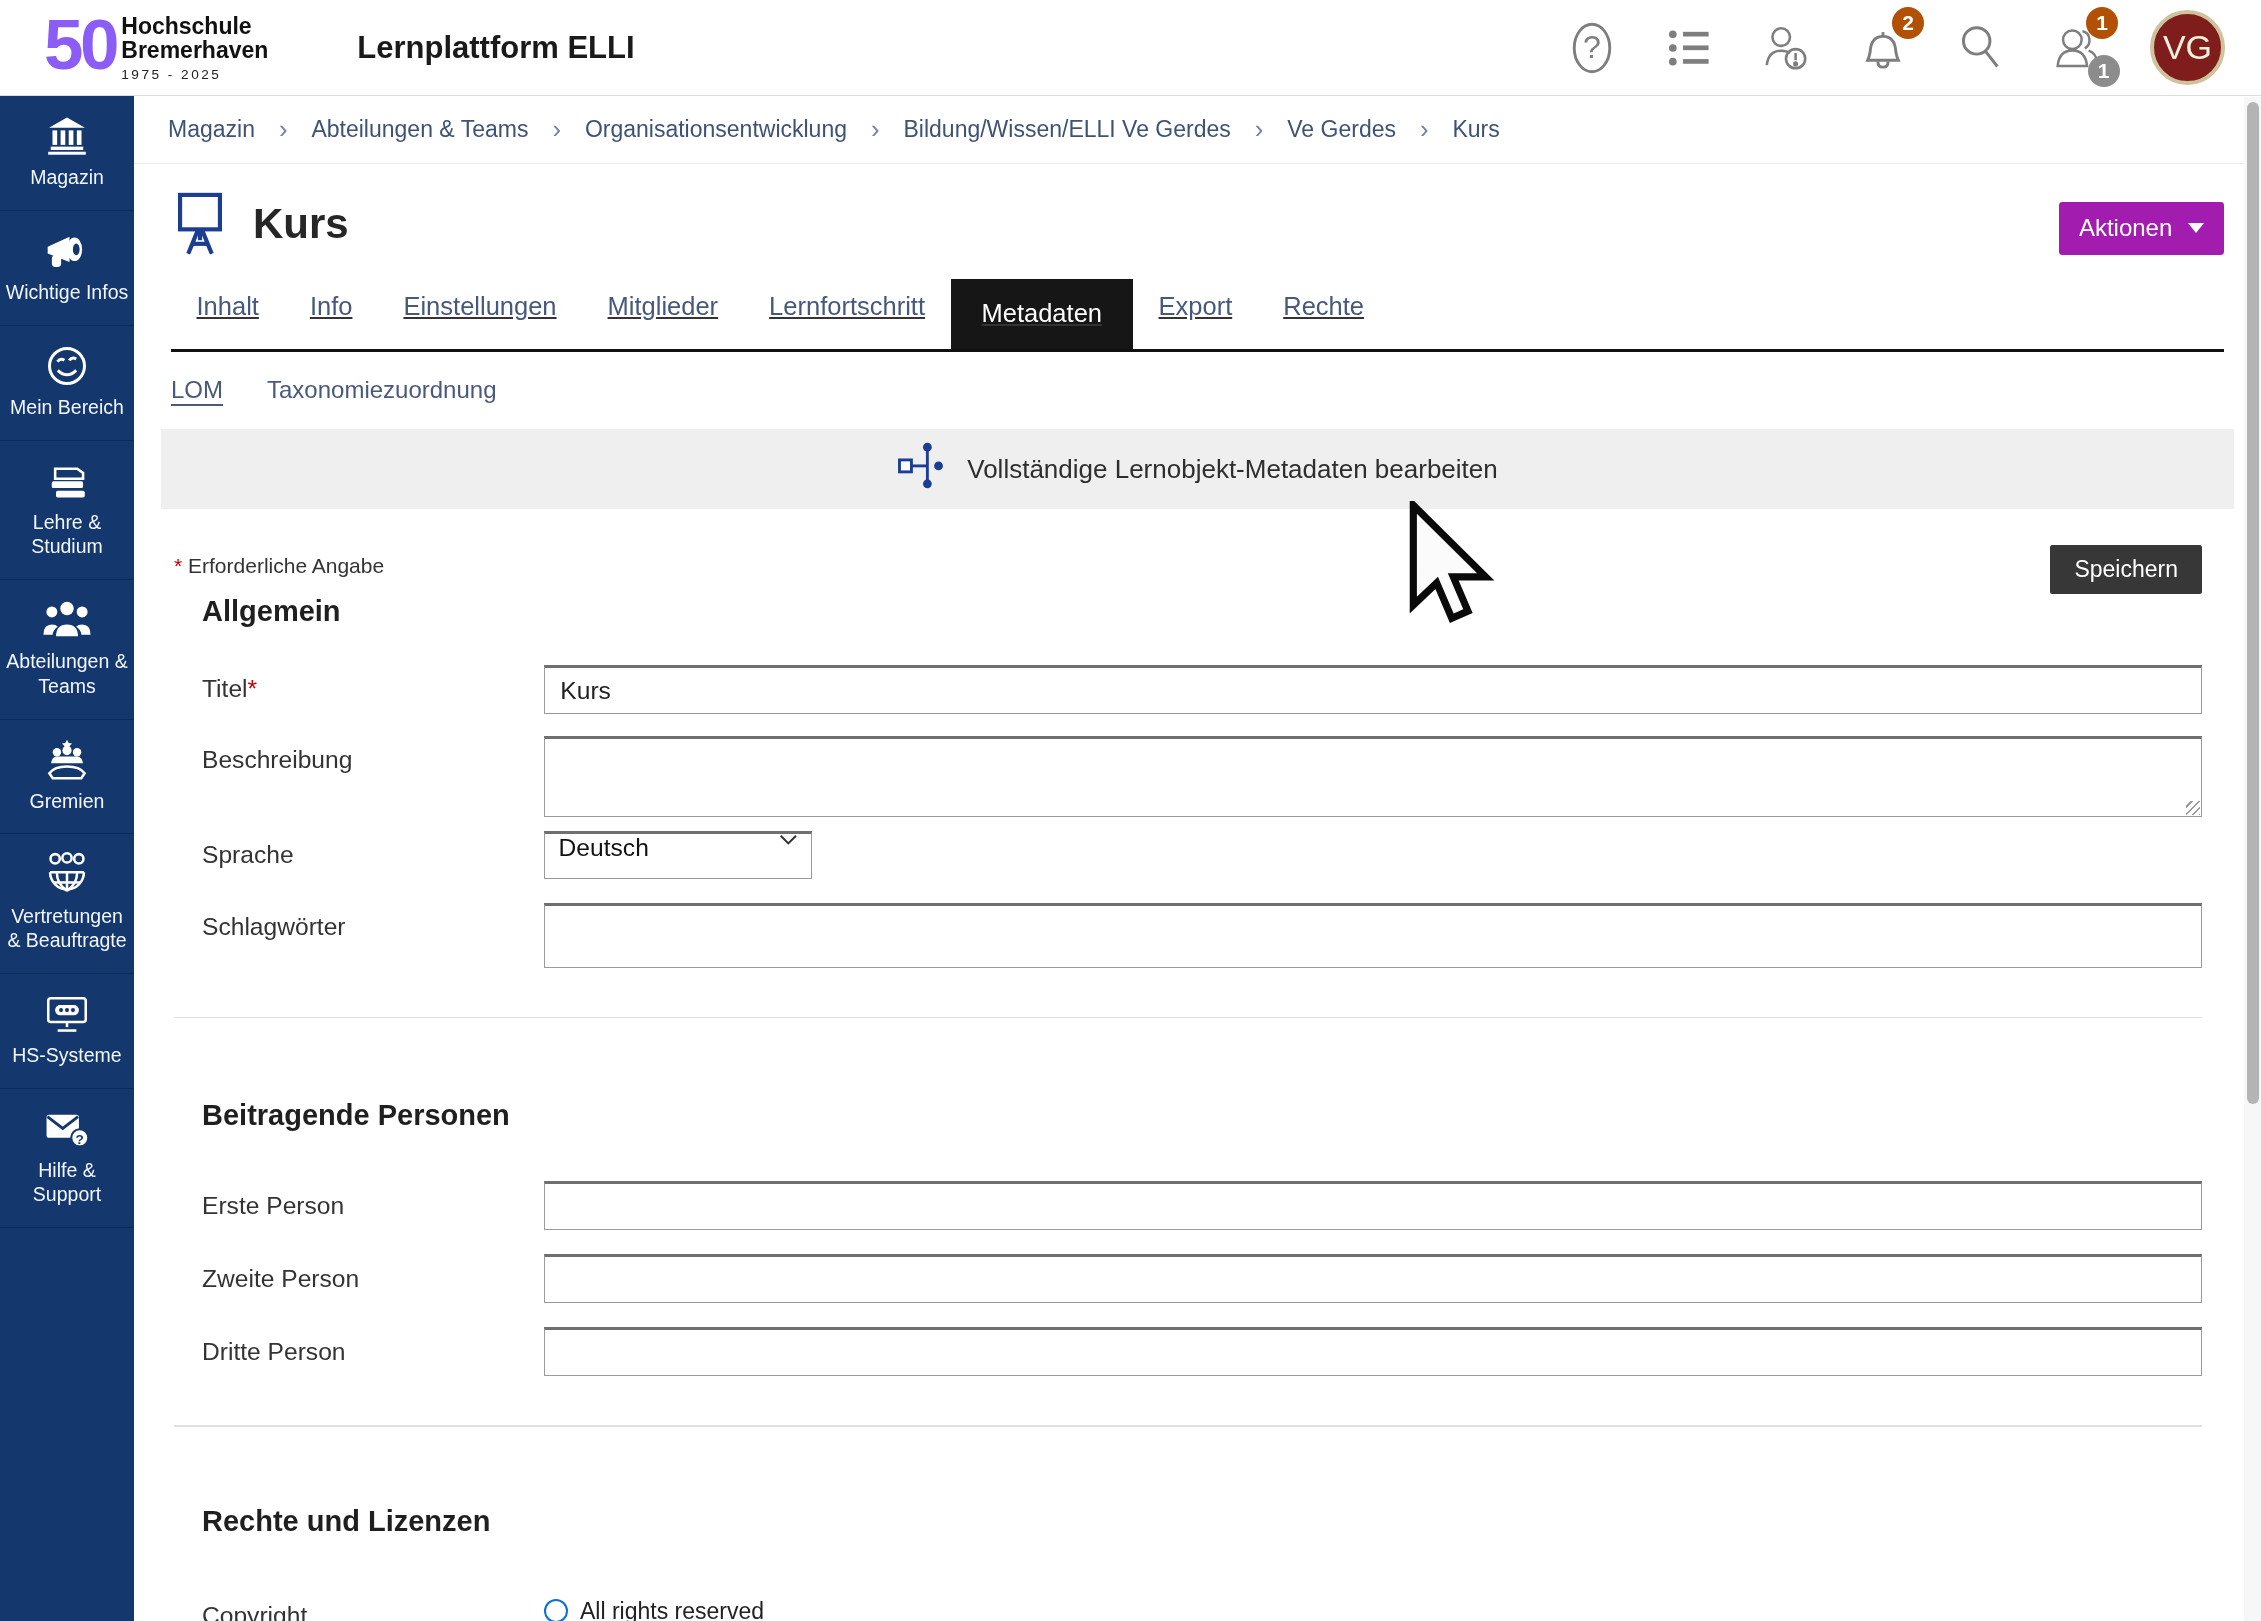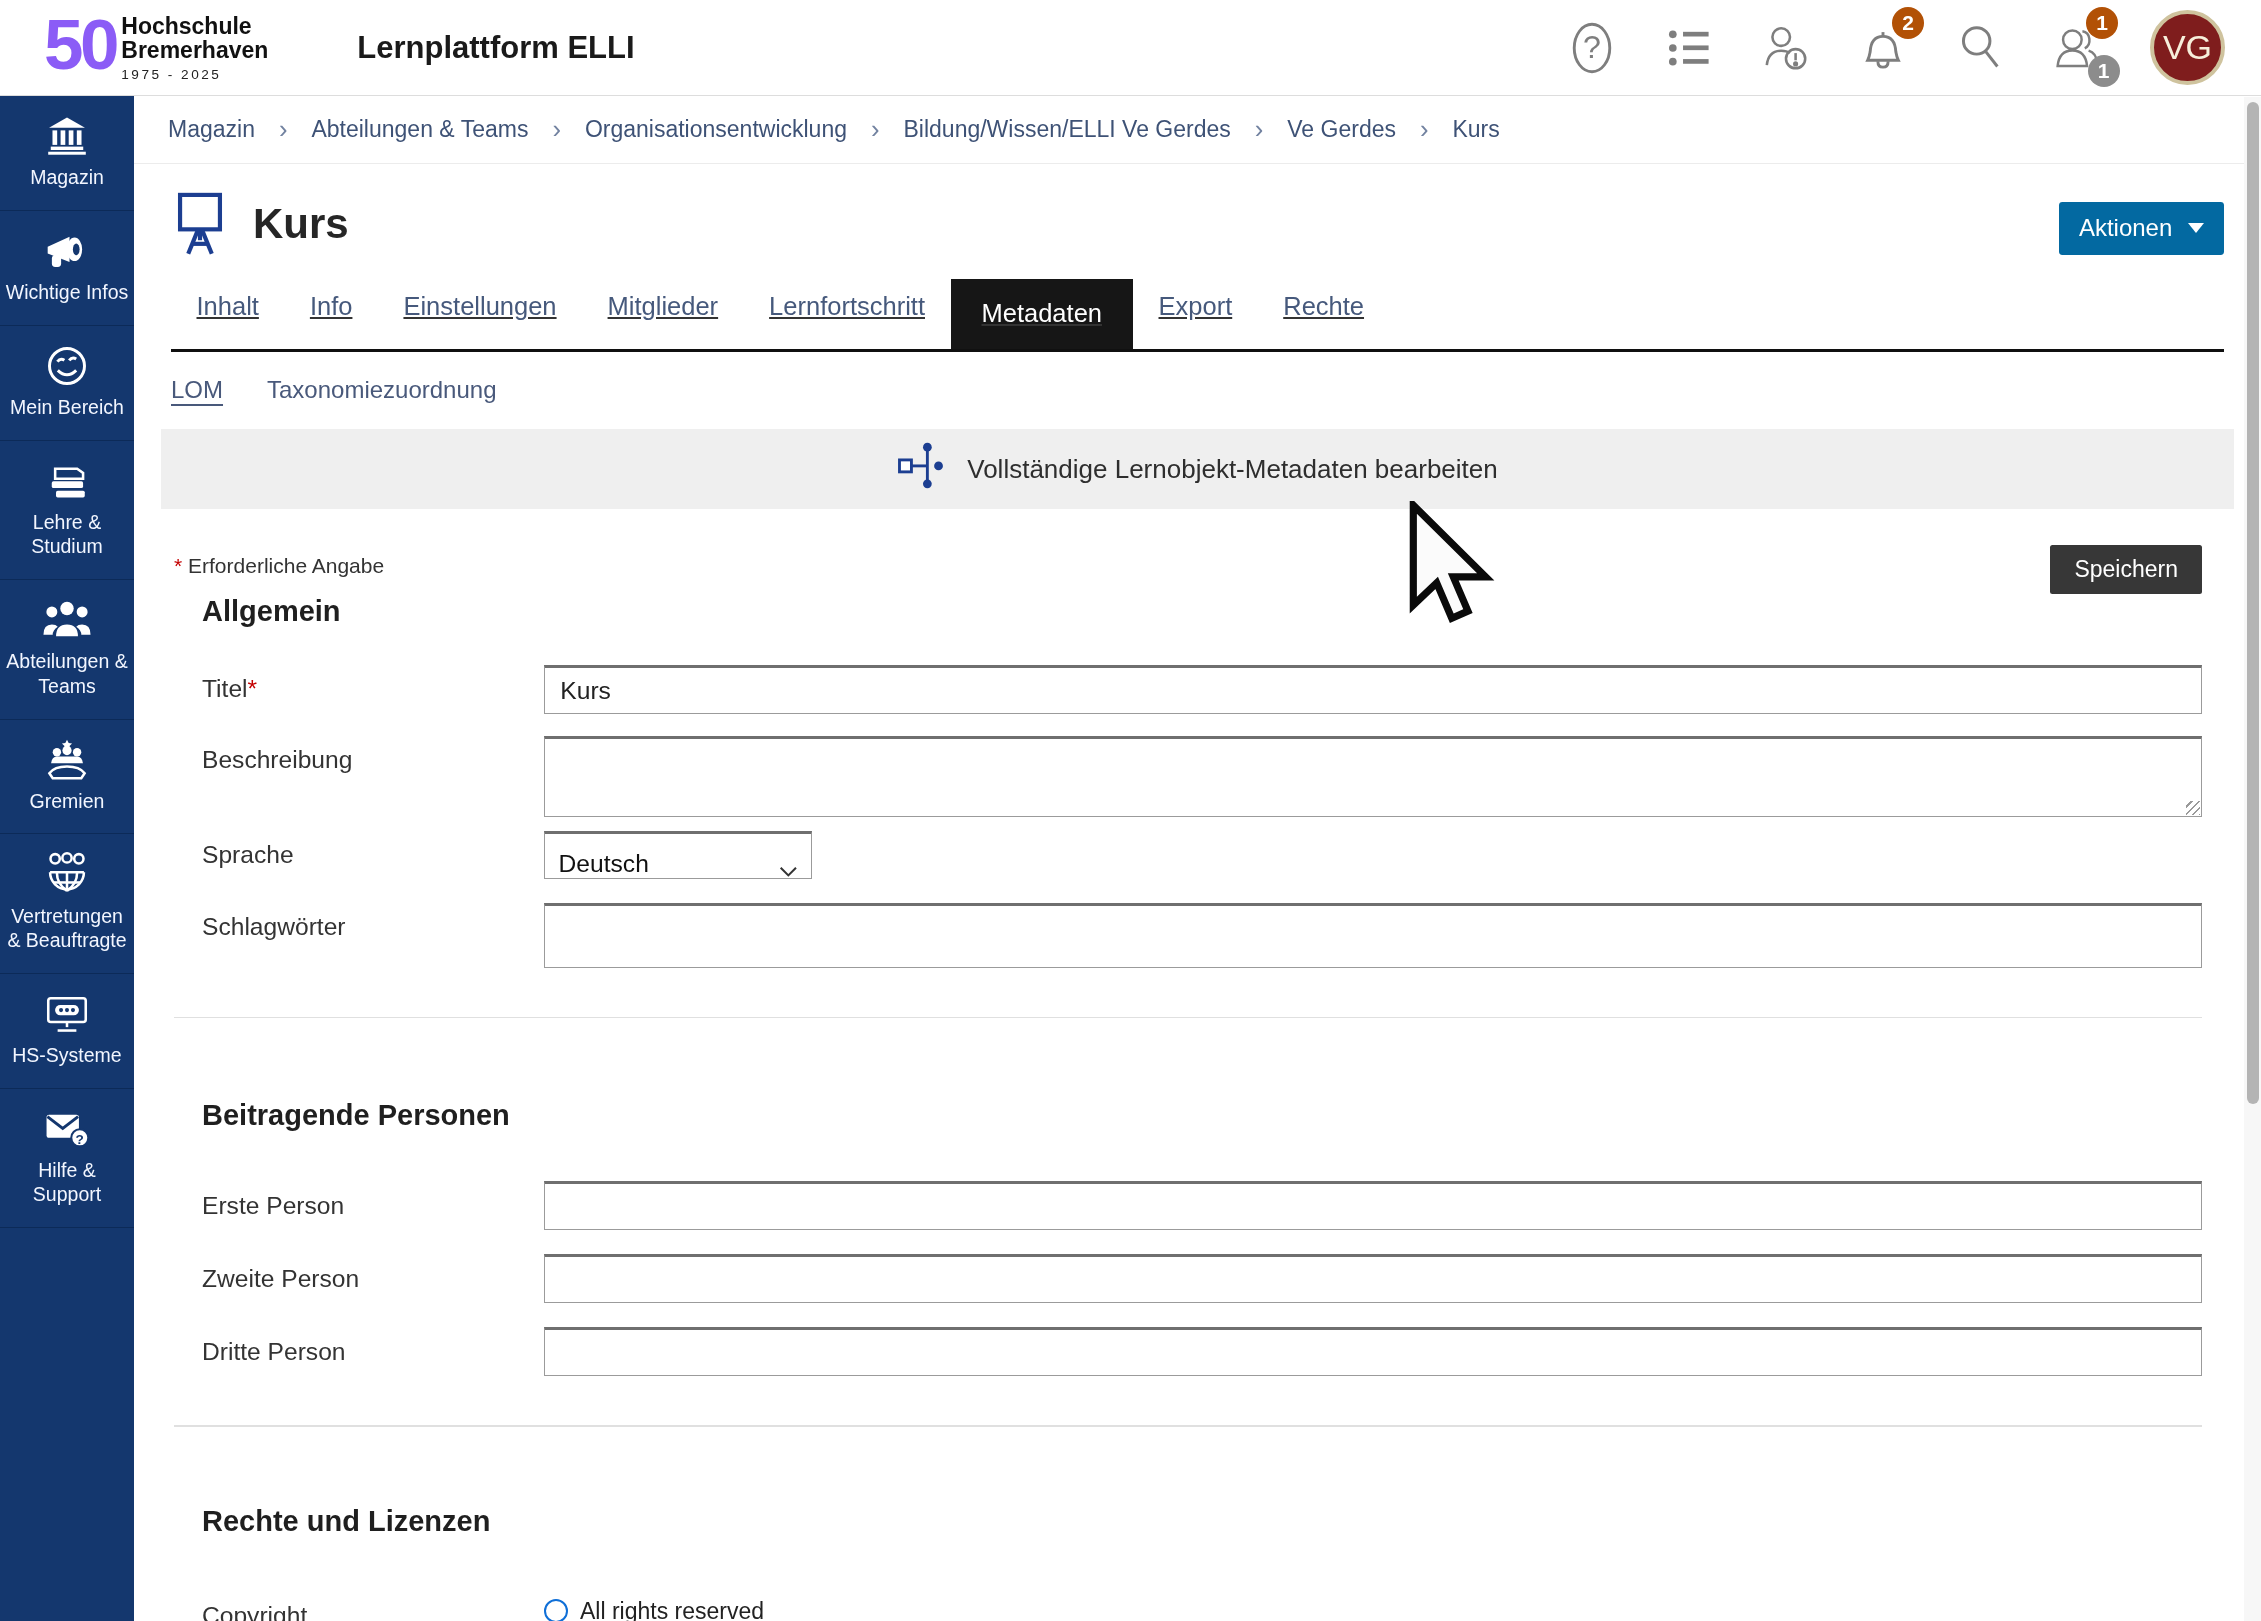--- a/index.html
+++ b/index.html
@@ -38,21 +38,21 @@
   
   .content{position:absolute;left:134px;top:96px;width:2127px;height:1525px;background:#fff;}
   .breadcrumb{height:68px;display:flex;align-items:center;padding:0 34px;gap:24px;
               border-bottom:0.8px solid #ececec;font-size:23px;color:#3e5276;}
   .crumb{cursor:pointer;}
   .crumb-sep{color:#7282a0;font-size:25.5px;}
 
   .title-row{display:flex;justify-content:space-between;align-items:flex-start;padding:25.5px 37px 0 37px;}
   .title-left{display:flex;align-items:center;gap:24px;}
   .page-title{font-size:42px;font-weight:bold;color:#262626;margin:0;}
-  .actions-btn{margin-top:12px;background:#0369a1;color:#fff;font-size:24px;padding:12.7px 20.4px;
+  .actions-btn{margin-top:12px;background:#a21caf;color:#fff;font-size:24px;padding:12.7px 20.4px;
                border-radius:3.4px;display:flex;align-items:center;gap:15.3px;cursor:pointer;}
   .caret-down{width:0;height:0;border-left:8.5px solid transparent;border-right:8.5px solid transparent;
               border-top:10.2px solid #fff;}
 
   .tabs-wrap{margin:20.4px 37px 0 37px;border-bottom:3.4px solid #101010;display:flex;align-items:flex-start;text-decoration:underline;}
   .tab{padding:13.6px 25.5px;font-size:25.5px;color:#46597c;cursor:pointer;white-space:nowrap;}
   .tab.active{background:#161616;color:#fff;padding:20.4px 31px;}
 
   .subtabs{display:flex;gap:44px;padding:24px 37px 0 37px;font-size:24px;color:#49597b;}
   .subtab{cursor:pointer;}
@@ -78,21 +78,21 @@
   .tinput{flex:1;height:49px;background:#fff;border:1.7px solid #9b9b9b;border-top:3.4px solid #6f6f6f;
           font-size:24.6px;color:#222;padding:0 15.3px;font-family:"Liberation Sans",sans-serif;outline:none;}
   .tarea-wrap{flex:1;position:relative;display:flex;}
   .tarea{flex:1;height:81px;background:#fff;border:1.7px solid #9b9b9b;border-top:3.4px solid #6f6f6f;
          font-size:24.6px;color:#222;padding:8.5px 15.3px;resize:none;font-family:"Liberation Sans",sans-serif;outline:none;}
   .resize-grip{position:absolute;right:2.5px;bottom:2.5px;width:13.6px;height:13.6px;
                background:repeating-linear-gradient(135deg,transparent 0 3.4px,#9a9a9a 3.4px 5.1px);}
   .kwinput{height:65px;}
   .pinput{height:49px;}
   .selectbox{width:268px;height:48px;background:#fff;border:1.7px solid #9b9b9b;border-top:3.4px solid #6f6f6f;
-             display:flex;align-items:flex-end;justify-content:space-between;padding:0 13.6px;font-size:24.6px;color:#111;cursor:pointer;}
+             display:flex;align-items:flex-start;justify-content:space-between;padding:0 13.6px;font-size:24.6px;color:#111;cursor:pointer;}
   .divider{height:1.7px;background:#e0e0e0;margin-top:25.5px;}
   .divider2{margin:49px 0 0 -28px;}
 
   .row-titel{margin-top:37px;}
   .row-beschreibung{margin-top:22px;}
   .row-sprache{margin-top:13.6px;}
   .row-schlagwoerter{margin-top:24px;}
   .row-person{margin-top:24px;}
   .row-person-first{margin-top:49px;}
   .row-copyright{margin-top:54px;align-items:center;}

